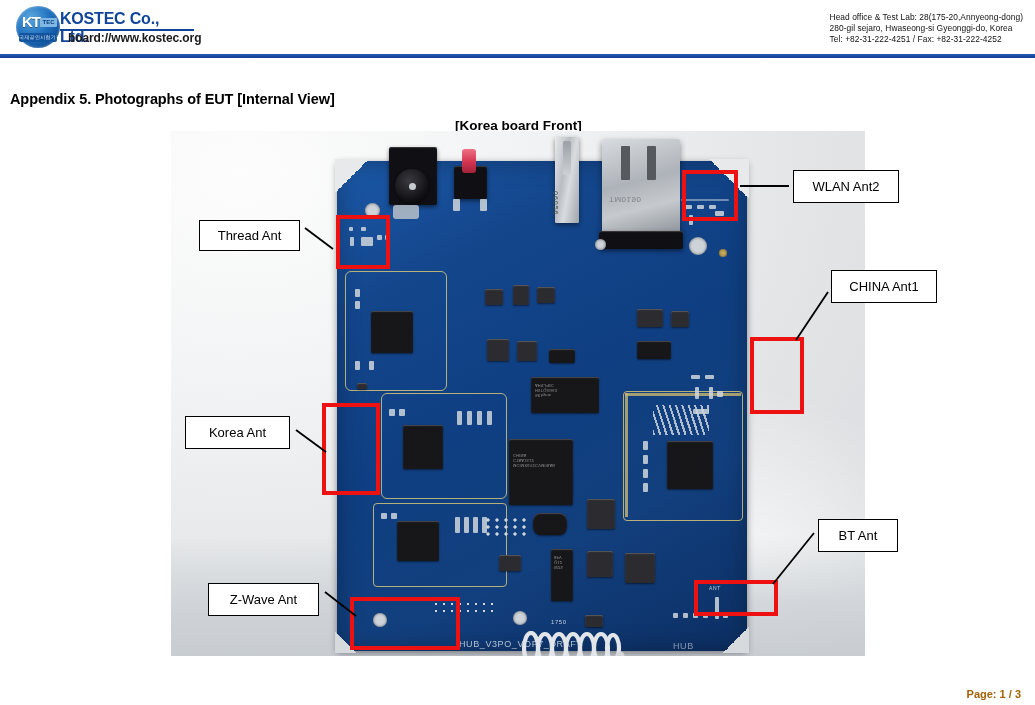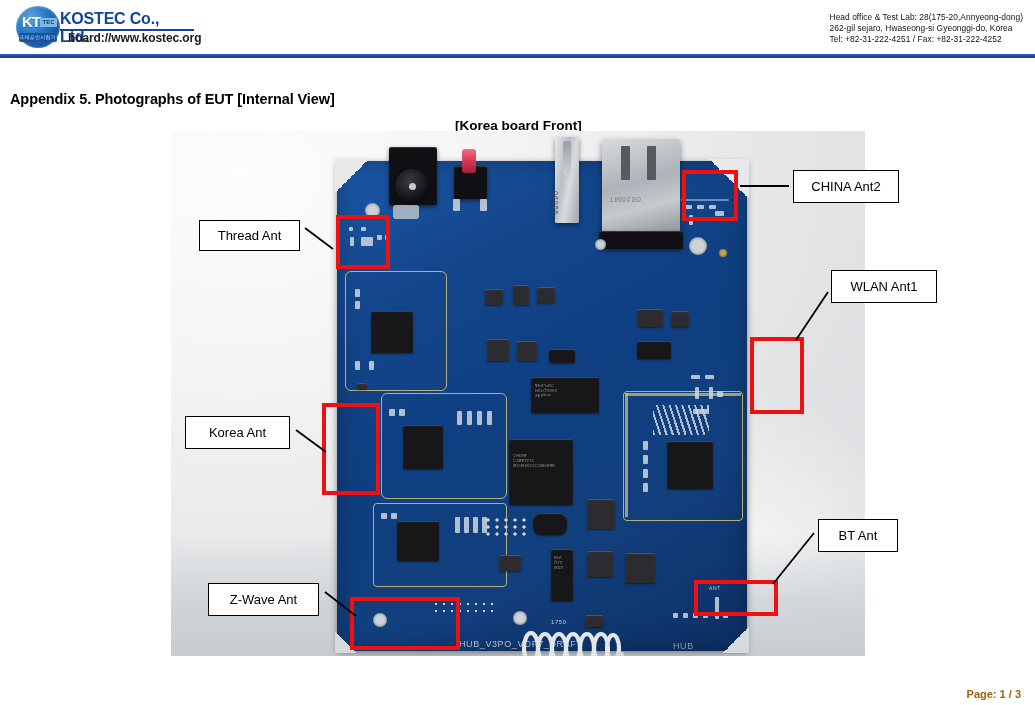--- a/index.html
+++ b/index.html
@@ -149,21 +149,21 @@
       <div class="tecbadge">TEC</div>
       <div class="ribbon">국제공인시험기관</div>
     </div>
     <div id="logo-company">KOSTEC Co., Ltd.</div>
     <div id="logo-underline"></div>
     <div id="logo-url">board://www.kostec.org</div>
   </div>
 
   <div id="addr">
     <div>Head office &amp; Test Lab: 28(175-20,Annyeong-dong)</div>
-    <div>262-gil sejaro, Hwaseong-si Gyeonggi-do, Korea</div>
+    <div>280-gil sejaro, Hwaseong-si Gyeonggi-do, Korea</div>
     <div>Tel:  +82-31-222-4251  /  Fax:  +82-31-222-4252</div>
   </div>
 
   <div id="hrule"></div>
 </div>
 
 <div id="appendix-title">Appendix 5. Photographs of EUT [Internal View]</div>
 <div id="board-caption">[Korea board Front]</div>
 
 <div id="photo">
@@ -345,24 +345,24 @@
   <line x1="828" y1="292" x2="796" y2="340" stroke="#000" stroke-width="1.8"></line>
   <line x1="296" y1="430" x2="326" y2="452" stroke="#000" stroke-width="1.8"></line>
   <line x1="814" y1="533" x2="773" y2="584" stroke="#000" stroke-width="1.8"></line>
   <line x1="325" y1="592" x2="356" y2="616" stroke="#000" stroke-width="1.8"></line>
 </svg>
 
 <div class="callout" style="left:199px;top:220px;width:101px;height:31px;">
   <span>Thread Ant</span>
 </div>
 <div class="callout" style="left:793px;top:170px;width:106px;height:33px;">
-  <span>CHINA Ant2</span>
+  <span>WLAN Ant2</span>
 </div>
 <div class="callout" style="left:831px;top:270px;width:106px;height:33px;">
-  <span>WLAN Ant1</span>
+  <span>CHINA Ant1</span>
 </div>
 <div class="callout" style="left:185px;top:416px;width:105px;height:33px;">
   <span>Korea Ant</span>
 </div>
 <div class="callout" style="left:818px;top:519px;width:80px;height:33px;">
   <span>BT Ant</span>
 </div>
 <div class="callout" style="left:208px;top:583px;width:111px;height:33px;">
   <span>Z-Wave Ant</span>
 </div>

